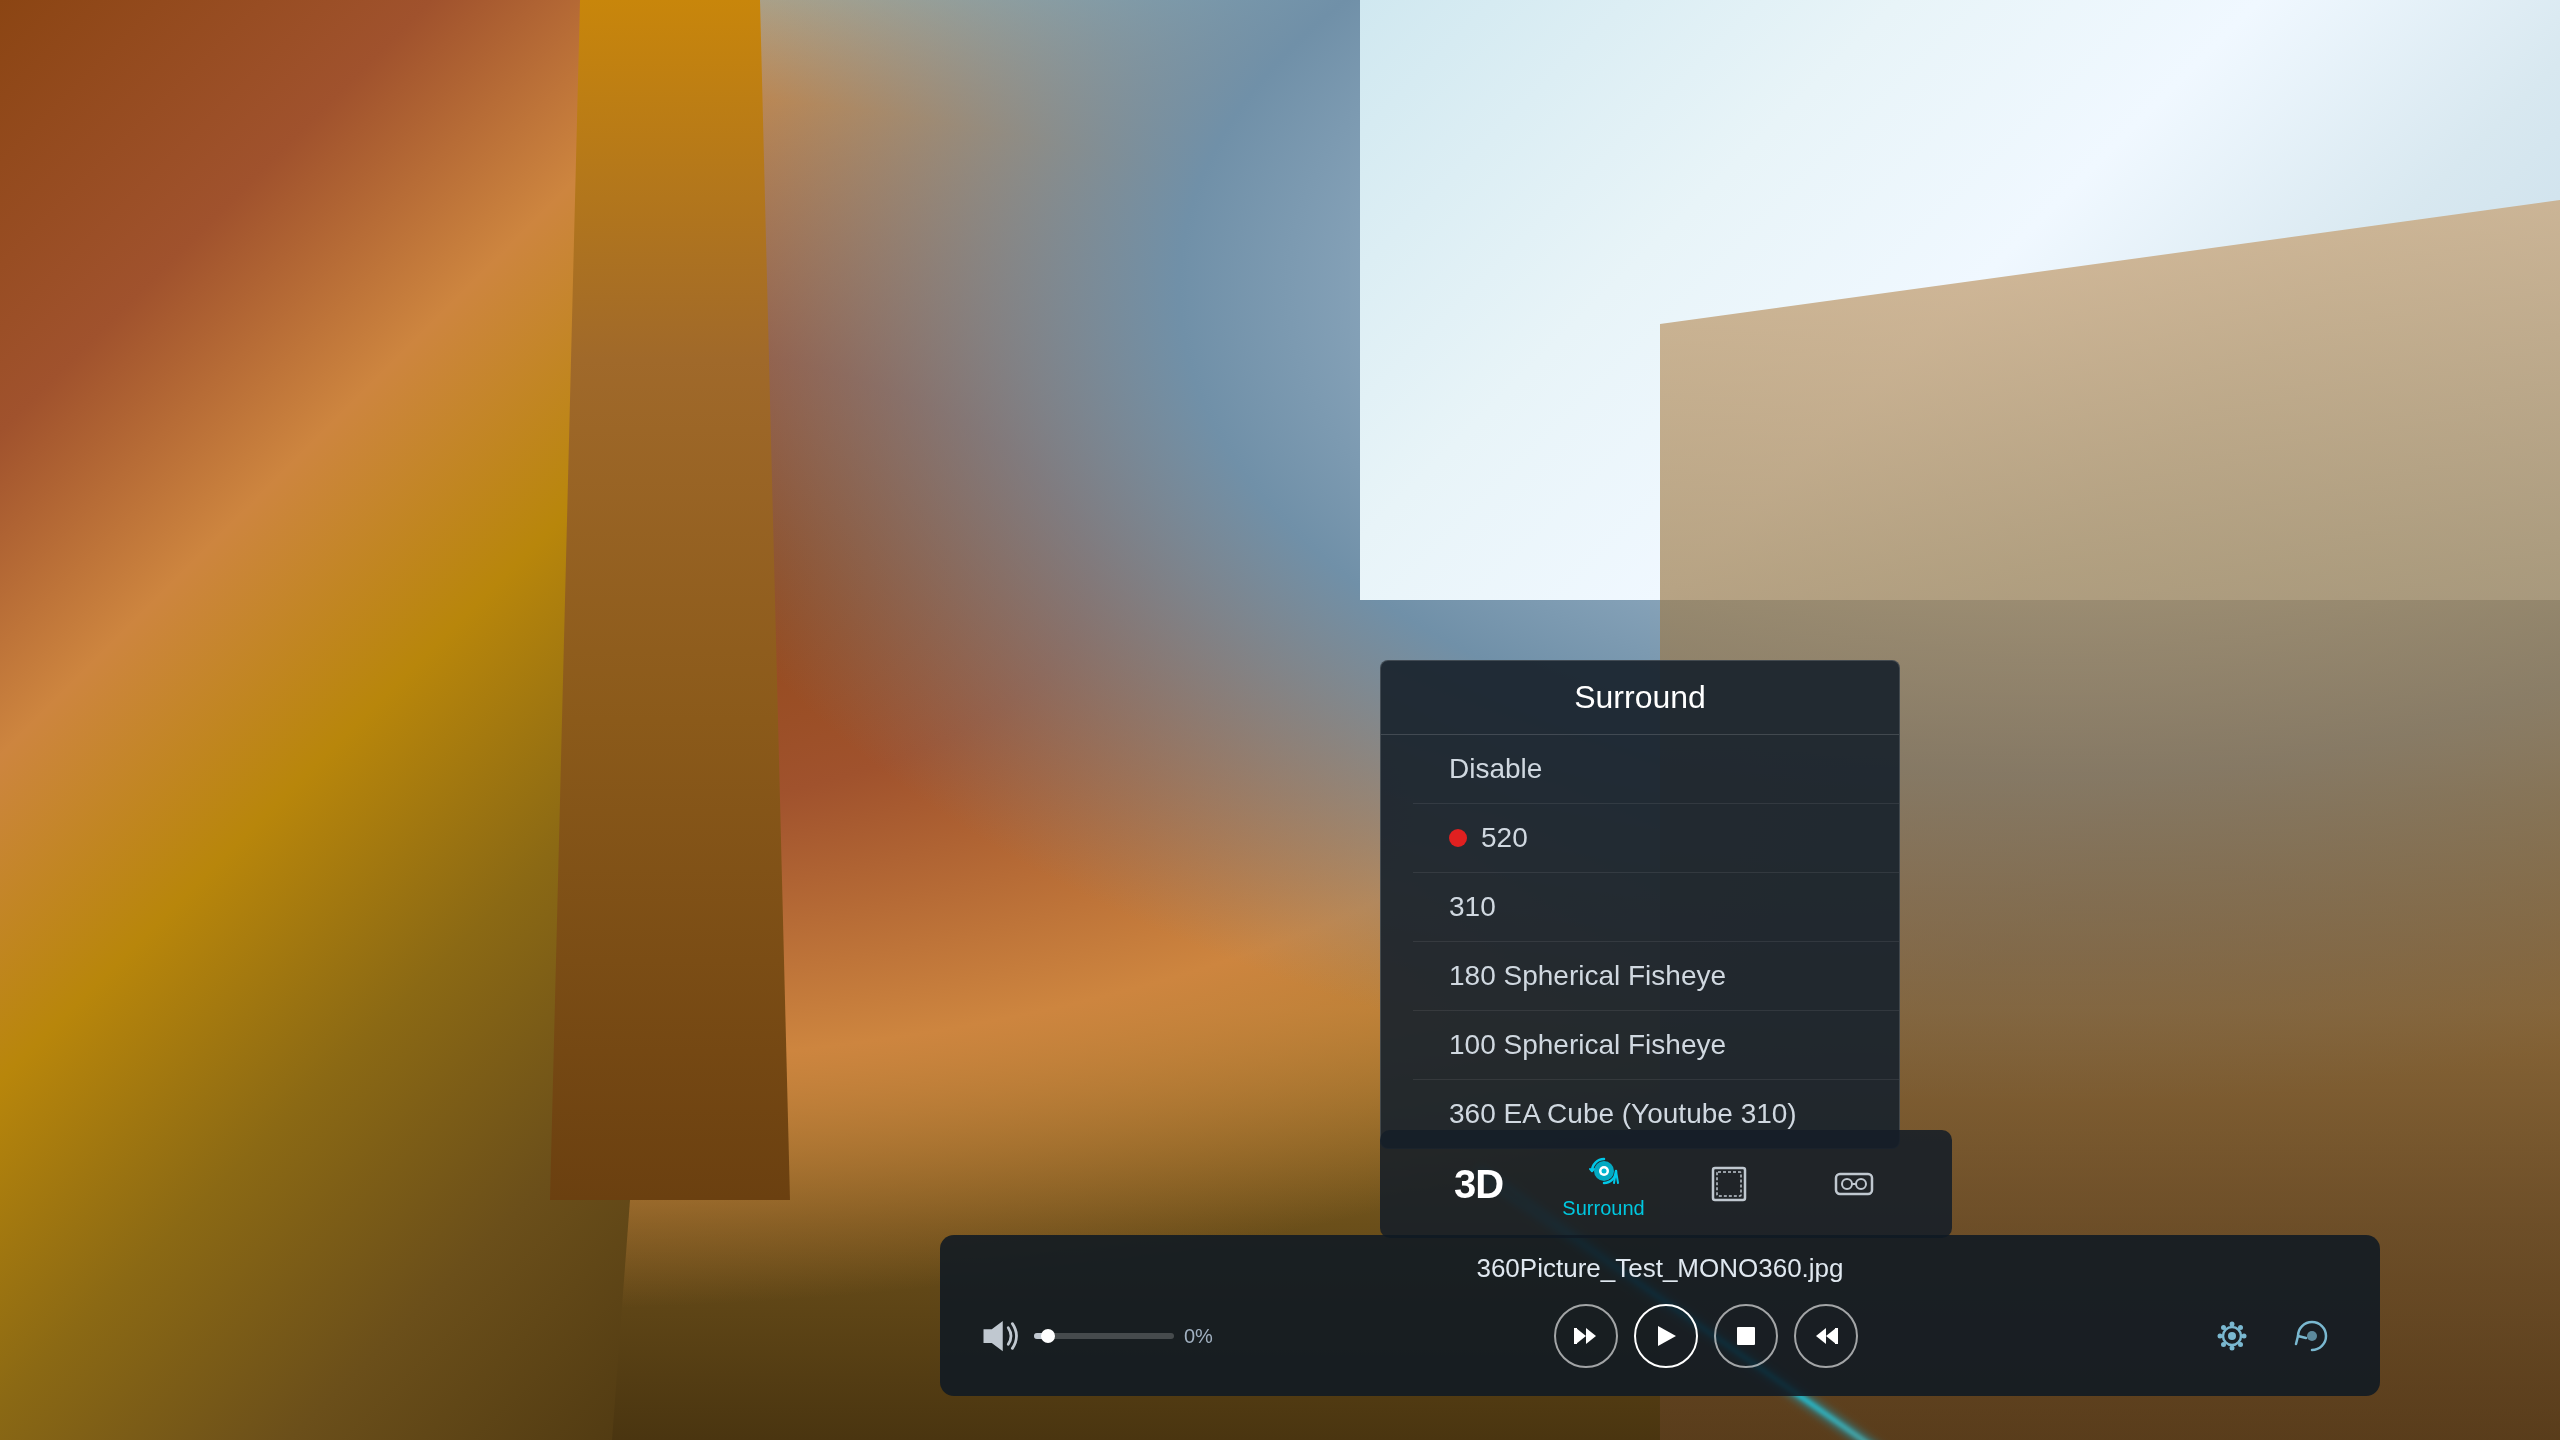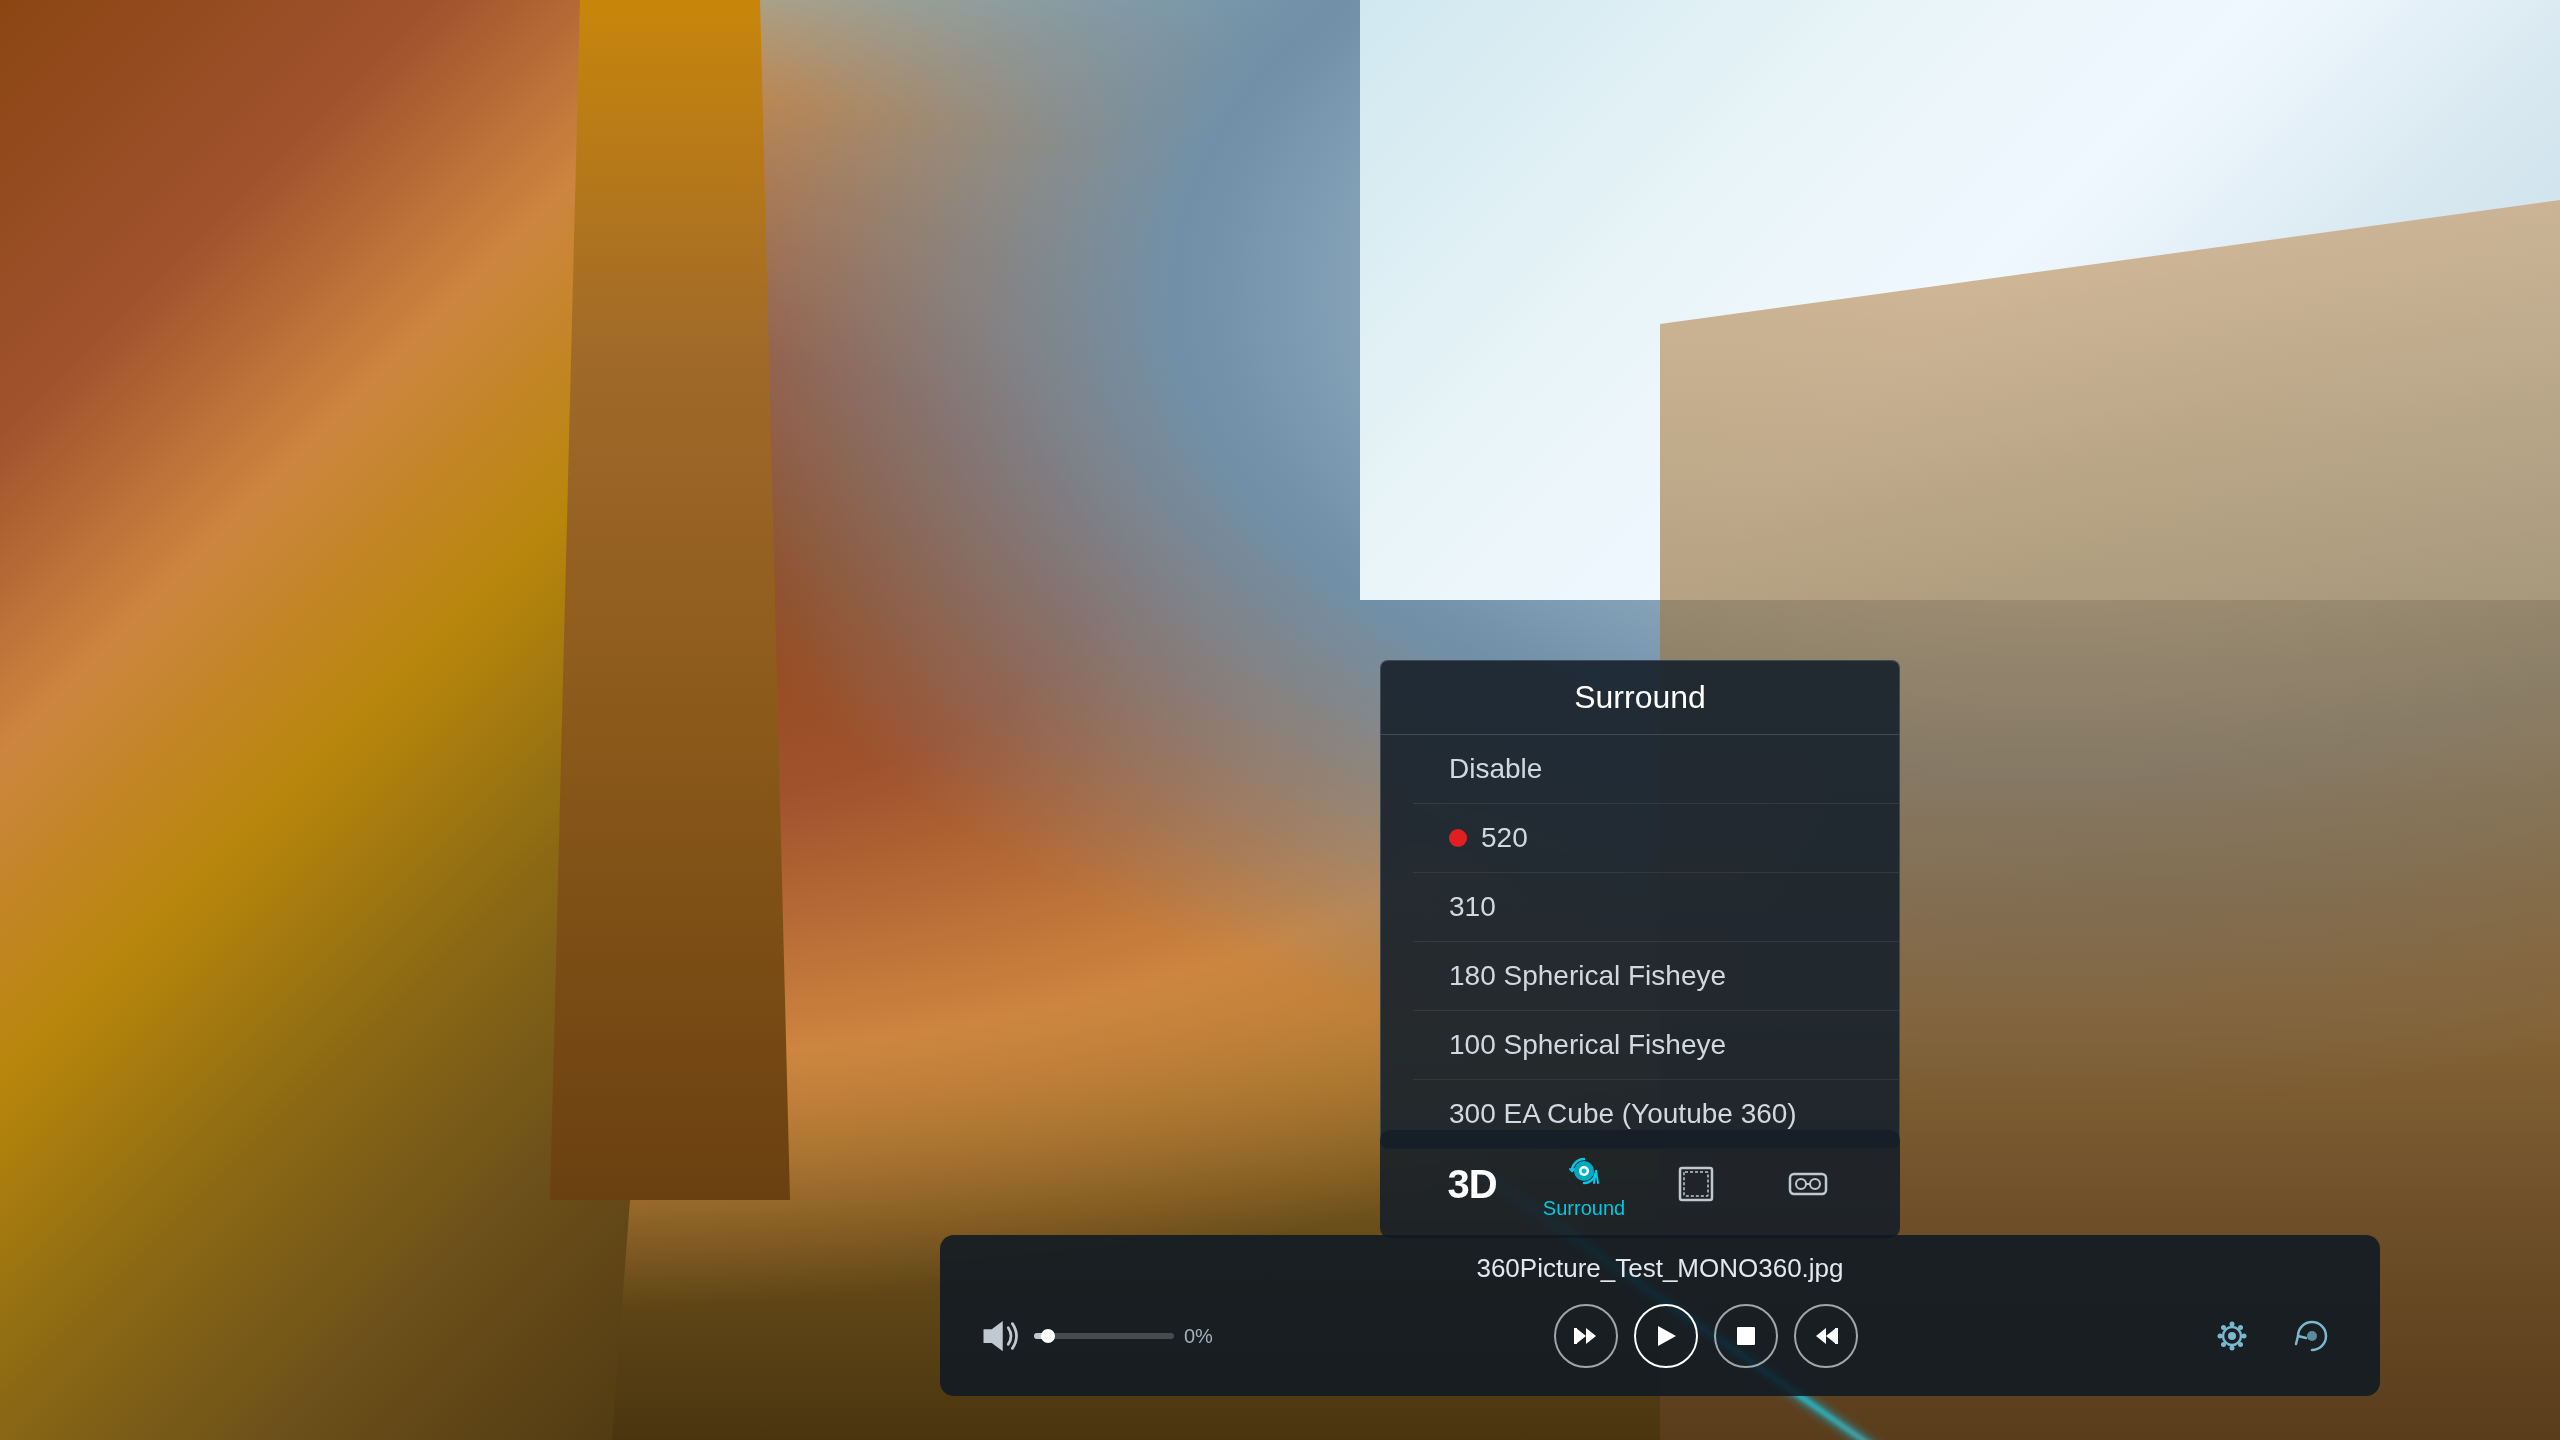--- a/index.html
+++ b/index.html
@@ -106,21 +106,21 @@
       background: #e02020;
       border-radius: 50%;
       flex-shrink: 0;
     }
 
     
     #toolbar {
       position: absolute;
       left: 1380px;
       top: 1130px;
-      width: 520px;
+      width: 572px;
       background: rgba(20, 30, 40, 0.88);
       border-radius: 10px;
       padding: 14px 36px;
       display: flex;
       align-items: center;
       justify-content: space-around;
     }
 
     .toolbar-btn {
       width: 80px;
@@ -318,21 +318,21 @@
 
   <div class="menu-item">
     <span>180 Spherical Fisheye</span>
   </div>
 
   <div class="menu-item">
     <span>100 Spherical Fisheye</span>
   </div>
 
   <div class="menu-item">
-    <span>300 EA Cube (Youtube 360)</span>
+    <span>360 EA Cube (Youtube 310)</span>
   </div>
 </div>
 
 <div id="toolbar">
 
   <div class="toolbar-btn">
     <span class="btn-3d-text">3D</span>
   </div>
 
   <div class="toolbar-btn">

